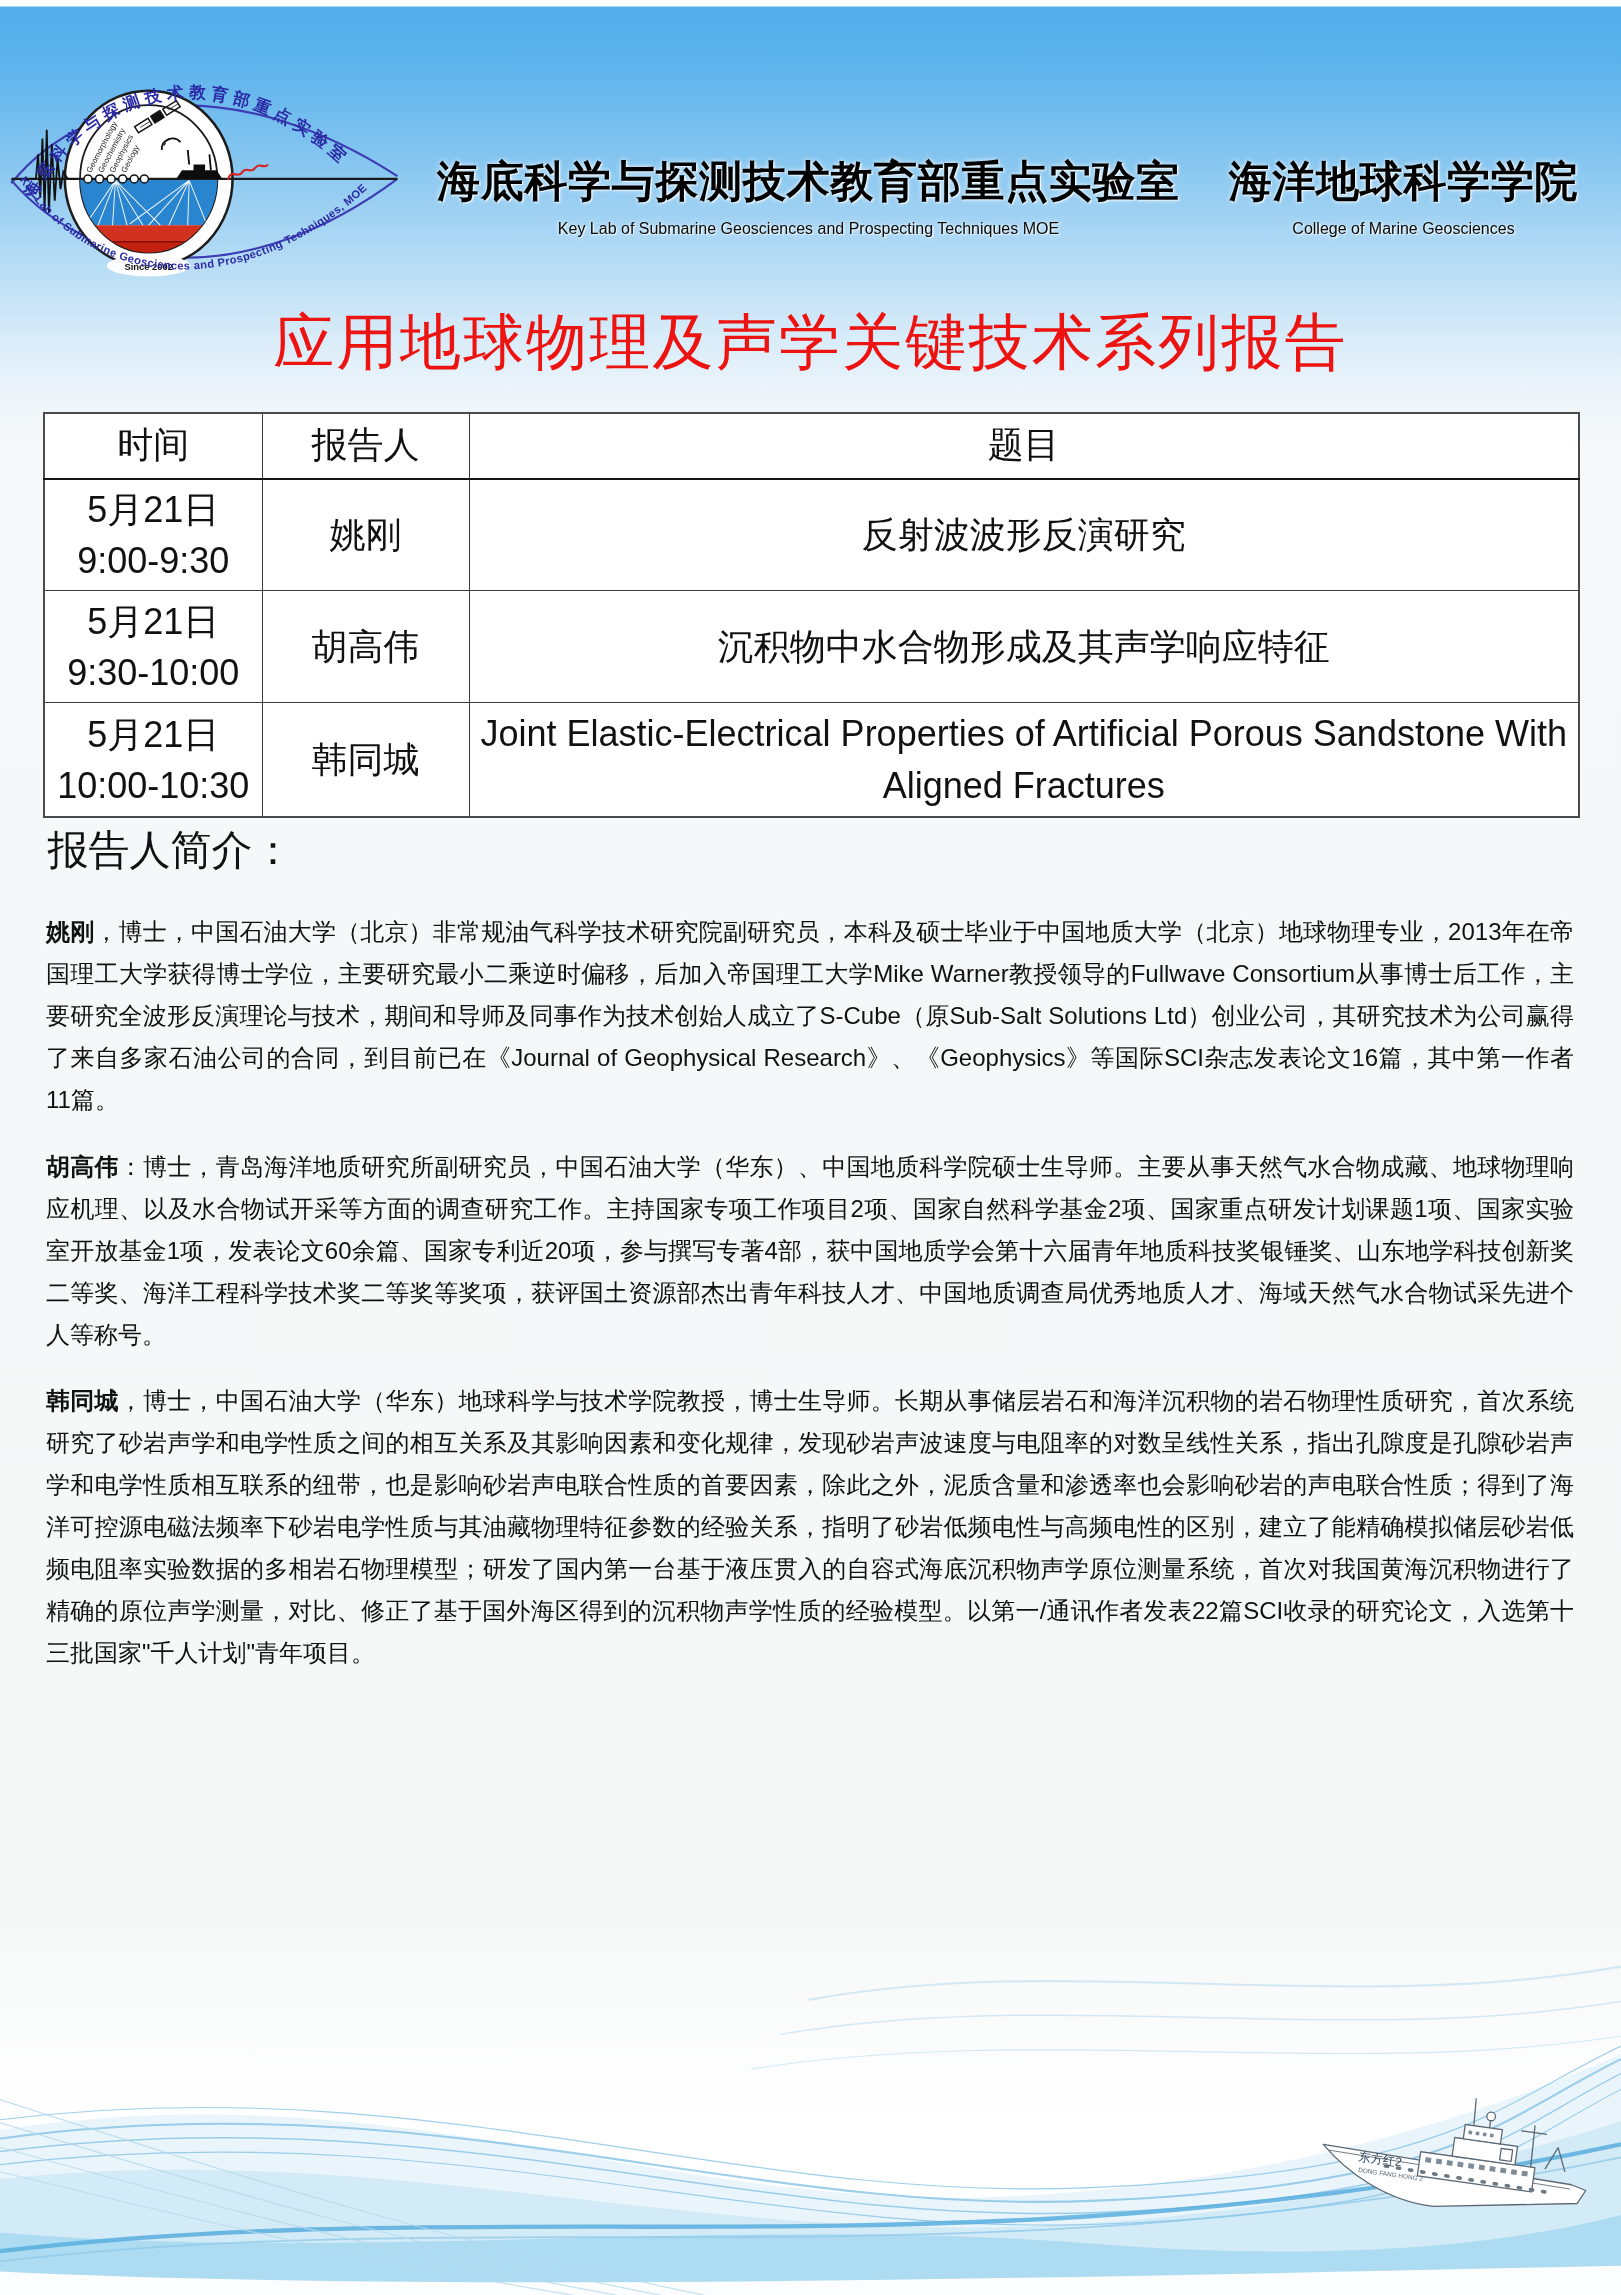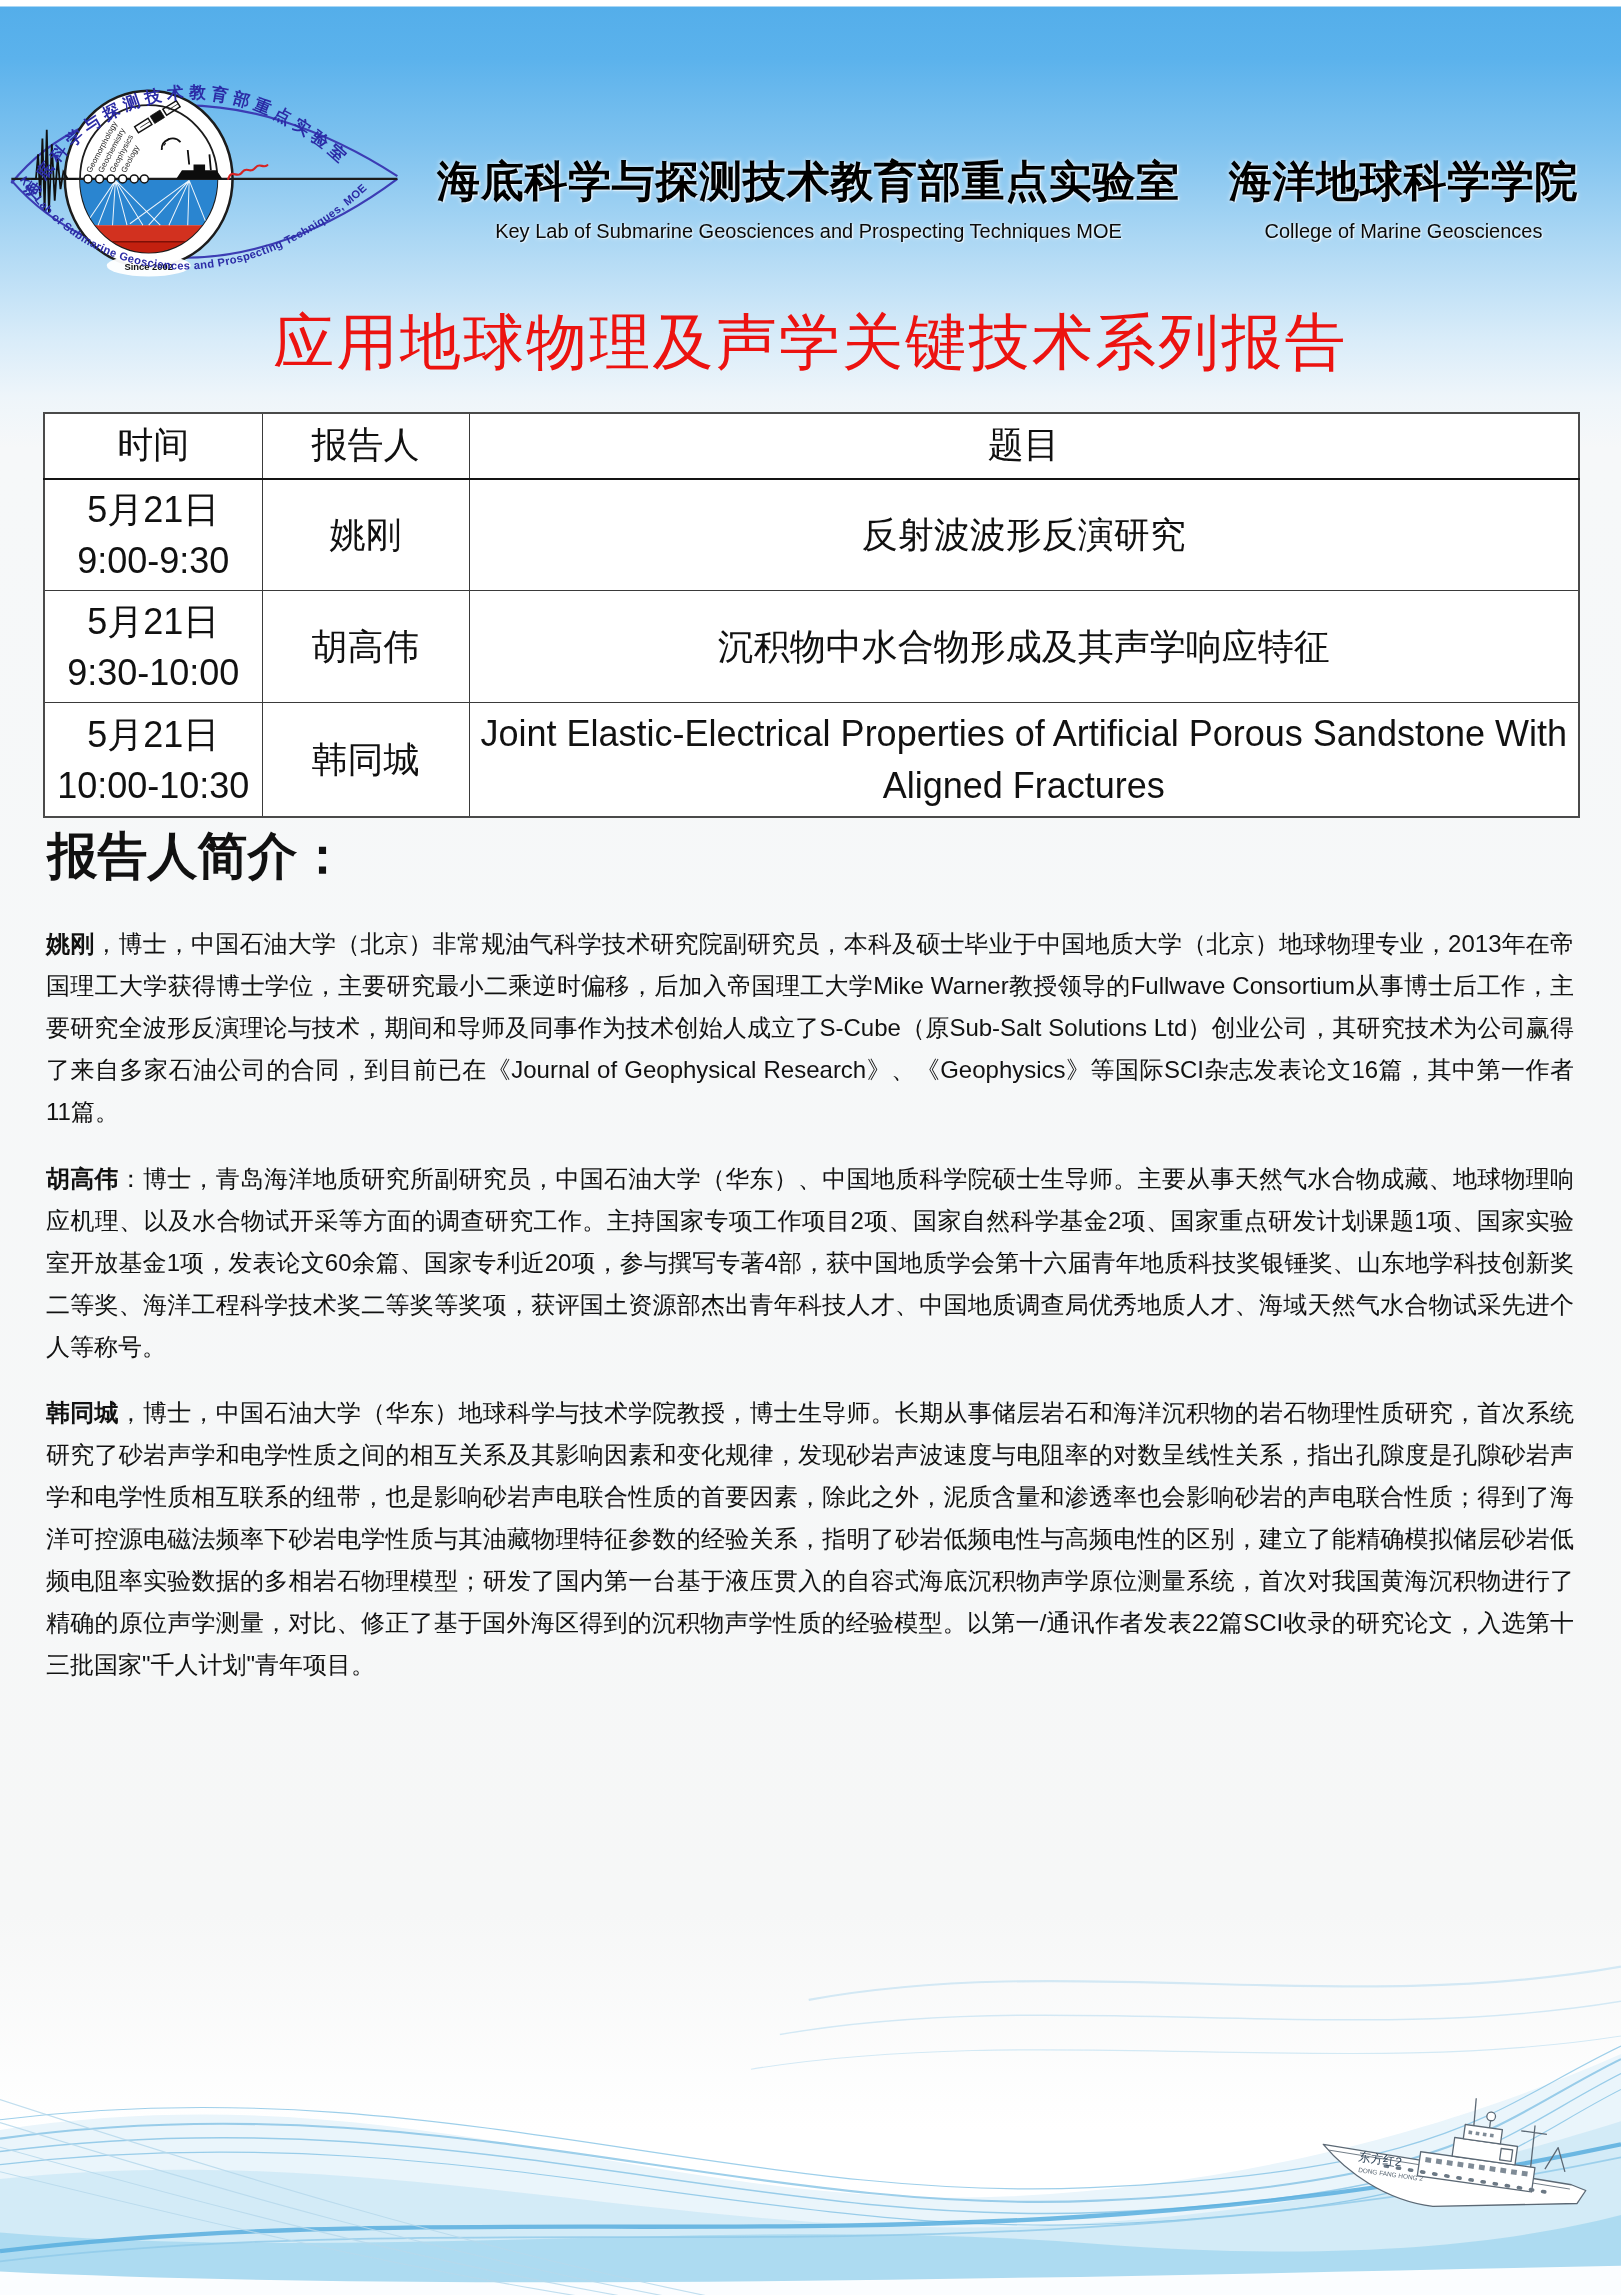--- a/index.html
+++ b/index.html
@@ -17,37 +17,37 @@
   .swoosh{fill:none;stroke:#3c3cb4;stroke-width:3;}
   .arc-cn{font-size:23px;font-weight:bold;fill:#2b2ba6;letter-spacing:7px;}
   .arc-en{font-size:15.5px;font-weight:bold;fill:#2b2ba6;letter-spacing:.5px;}
   .lg-word{font-size:11px;fill:#222;}
   .lg-since{font-size:13px;fill:#111;text-anchor:middle;font-weight:bold;}
   .org{position:absolute;top:153px;text-align:center;
        text-shadow:0 0 5.8px rgba(255,255,255,.9),1.4px 1.4px 0 rgba(255,255,255,.6);}
   .org1{left:425px;width:767px;}
   .org2{left:1199px;width:409px;}
   .org-cn{font-size:43px;font-weight:bold;letter-spacing:0.7px;color:#000;}
-  .org-en{font-size:20px;margin-top:8.7px;color:#0a0a0a;}
+  .org-en{font-size:16px;margin-top:8.7px;color:#0a0a0a;}
   
   .title{position:absolute;left:0;top:302px;width:1621px;margin:0;text-align:center;
          font-size:61px;font-weight:normal;color:#ec1310;letter-spacing:2.2px;}
   
   .sched{position:absolute;left:43px;top:412px;width:1537px;border-collapse:collapse;
          background:#fff;table-layout:fixed;border:2.2px solid #4a4a4a;}
   .sched col.c1{width:218px;} .sched col.c2{width:207px;}
   .sched th,.sched td{border:1.8px solid #3a3a3a;font-size:36px;font-weight:normal;
          vertical-align:middle;padding:4.3px 7.2px;}
   .sched thead th{height:55px;text-align:center;border-bottom:2.9px solid #141414;}
   .sched td{height:95px;}
   .td-time,.td-speaker{text-align:center;line-height:1.42;}
   .td-topic{text-align:center;padding-left:16px;line-height:1.45;}
   
   .bios{position:absolute;left:46px;top:823px;width:1528px;}
-  .bios-heading{font-size:50px;font-weight:bold;margin:0 0 33px 1.4px;}
+  .bios-heading{font-size:41px;font-weight:normal;margin:0 0 33px 1.4px;}
   .bio{font-size:24px;line-height:42px;text-align:justify;margin:0 0 24.6px 0;}
   .bio b{font-weight:bold;}
   
   .meta{position:absolute;left:46px;top:2077px;z-index:5;font-size:40px;font-weight:bold;}
   .meta-line2{margin-top:40px;}
   
   .waves{position:absolute;left:0;top:1906px;width:1621px;height:390px;z-index:1;}
   .ship{position:absolute;left:1316px;top:2091px;width:285px;height:137px;z-index:2;}
   .ship text{font-family:"Liberation Sans","DejaVu Sans",sans-serif;}
 </style>

